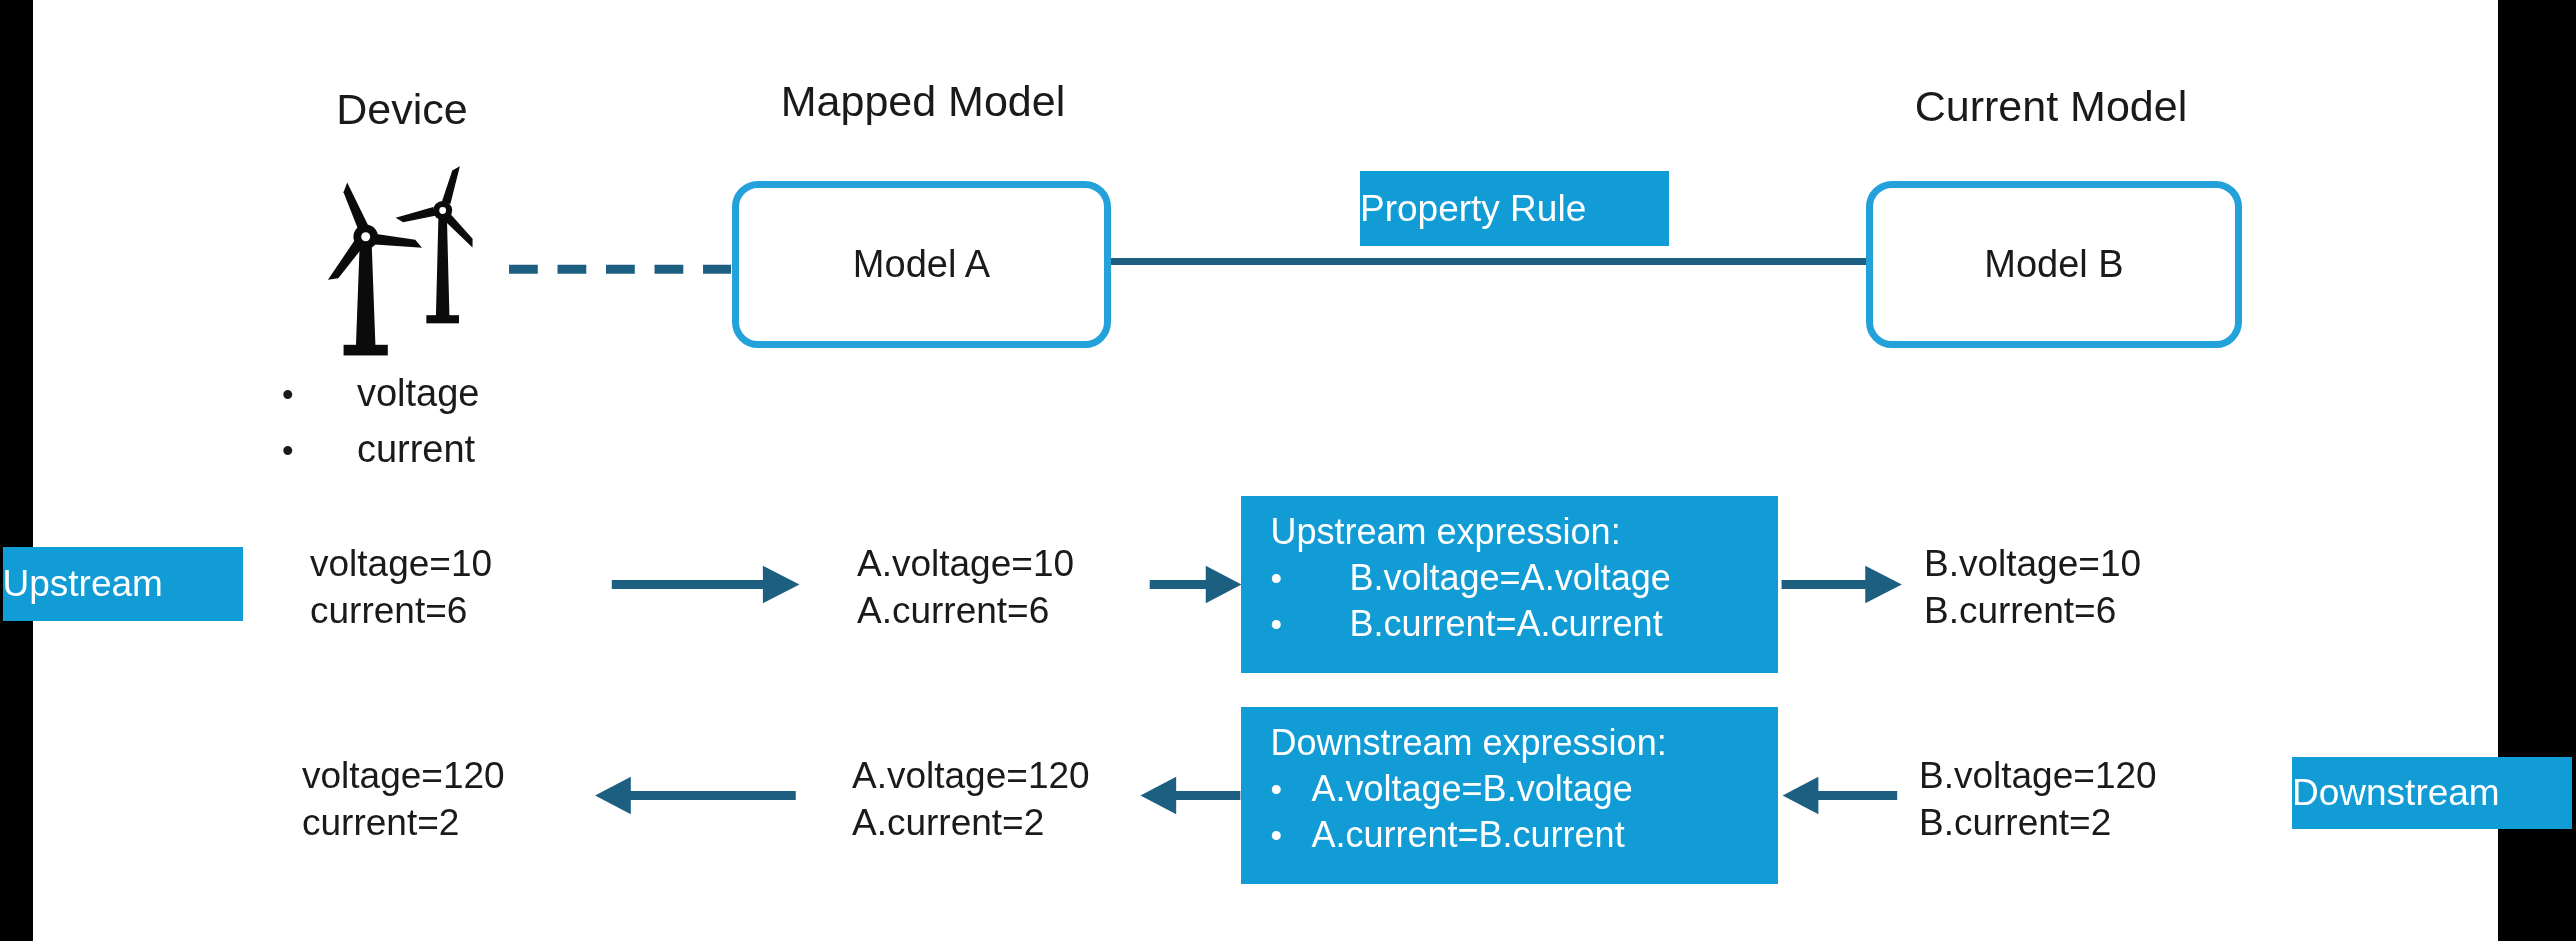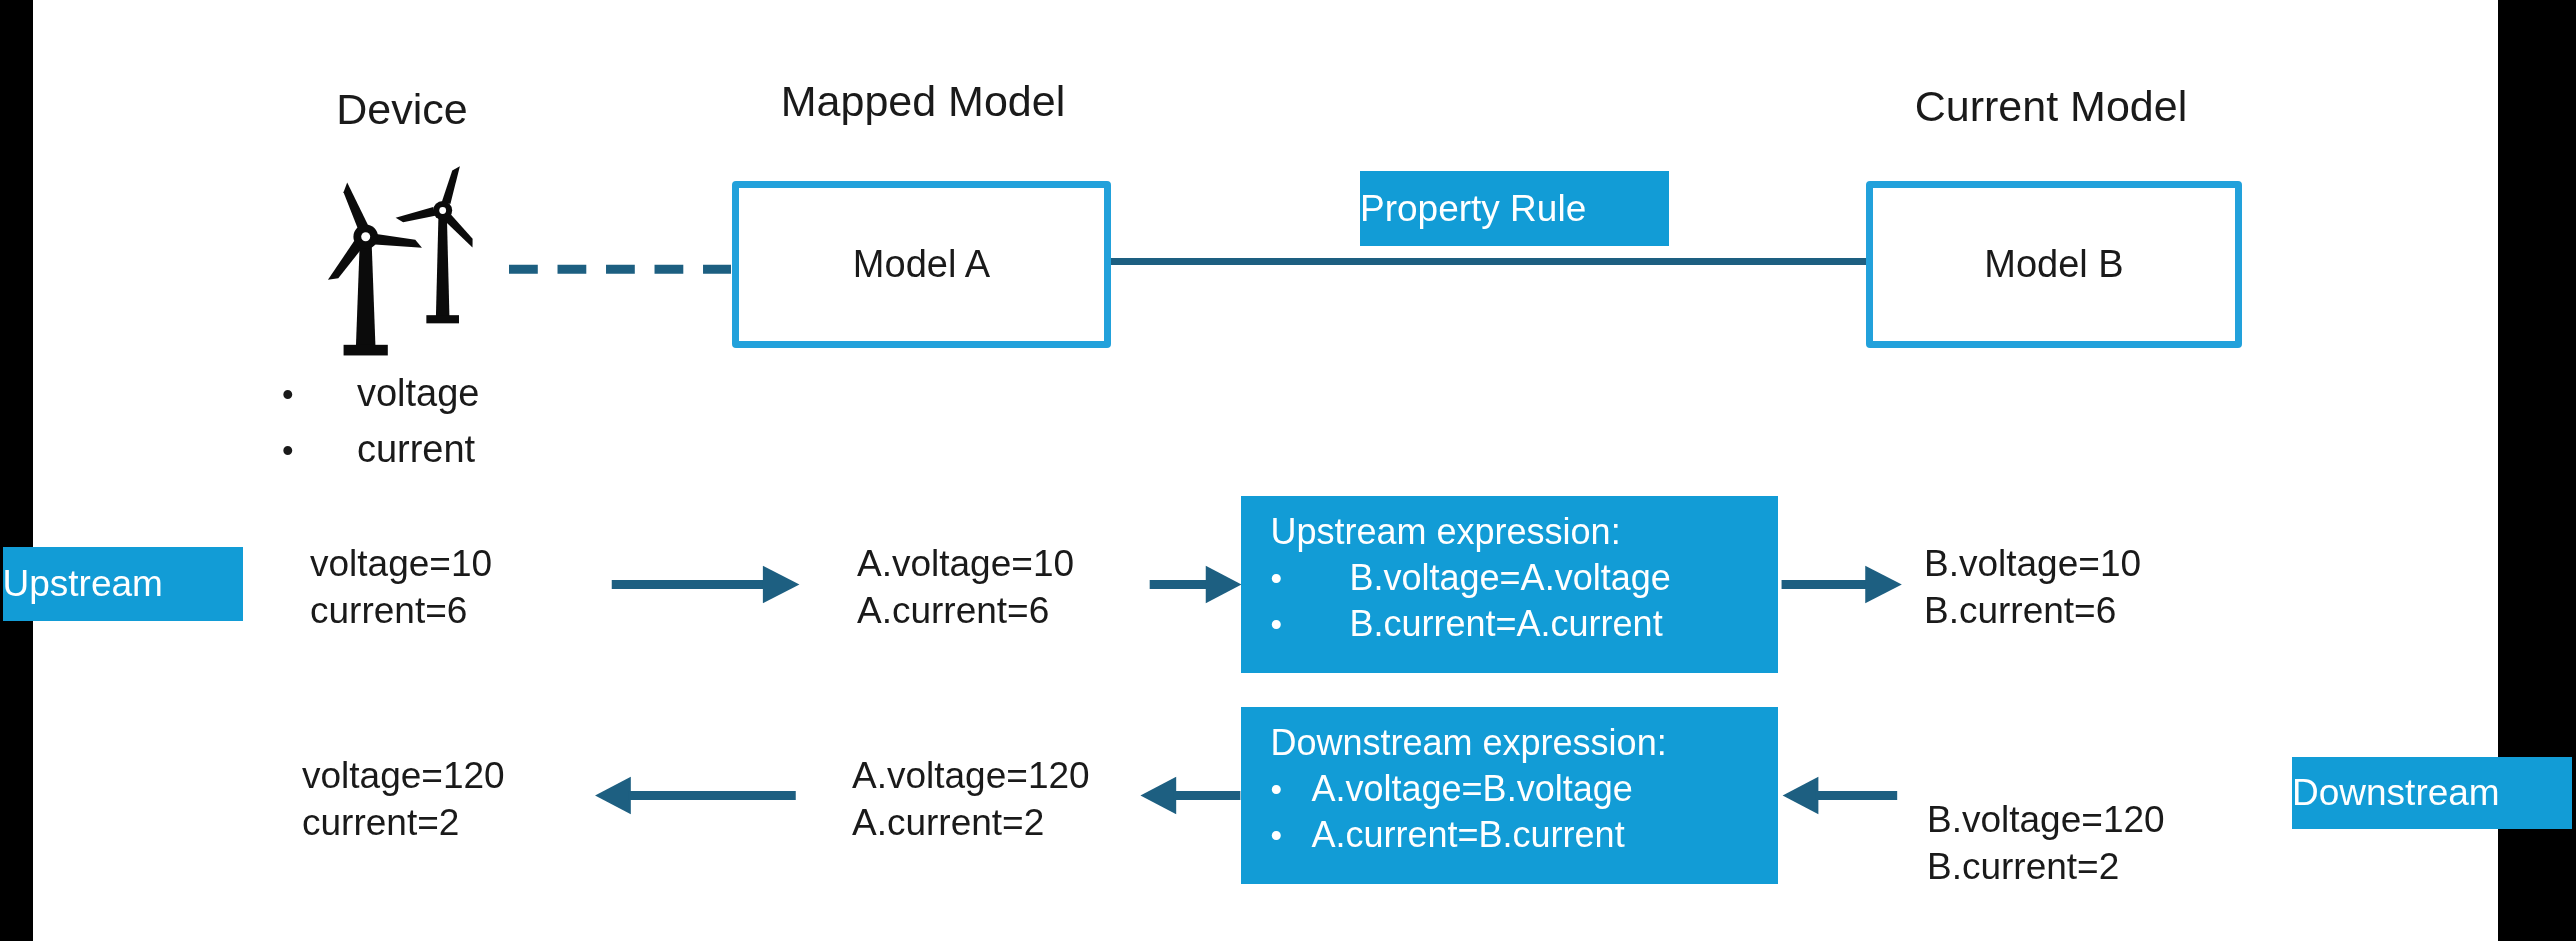--- a/index.html
+++ b/index.html
@@ -15,21 +15,21 @@
   .black-bar{position:absolute;top:0;height:941px;background:#000000;z-index:1;}
   .section-title{
     position:absolute;
     font-size:43px;line-height:48px;
     text-align:center;color:#1a1a1a;white-space:nowrap;
   }
   .model-box{
     position:absolute;
     background:#ffffff;
     border:7.4px solid #22A1DB;
-    border-radius:4px;
+    border-radius:26px;
     display:flex;align-items:center;justify-content:center;
     font-size:38px;color:#1a1a1a;
     box-sizing:border-box;
     z-index:2;
   }
   .blue-box{
     position:absolute;
     background:#129CD6;
     color:#ffffff;
     display:flex;align-items:center;justify-content:flex-start;
@@ -216,21 +216,21 @@
       <span class="dot">•</span>
       <span>A.current=B.current</span>
     </div>
   </div>
 
   <svg class="arrow-svg" style="left:1781px;top:776px;" width="117" height="39" viewBox="0 0 142 48">
     <polygon points="45,1 45,47 1,24" fill="#1D5F81"></polygon>
     <line x1="42" y1="24" x2="142" y2="24" stroke="#1D5F81" stroke-width="11"></line>
   </svg>
 
-  <div class="value-block" style="left:1919px;top:796px;margin-left:8px;">
+  <div class="value-block" style="left:1919px;top:752px;">
     <div>B.voltage=120</div>
     <div>B.current=2</div>
   </div>
 
   <div class="blue-box" style="left:2292px;top:757px;width:280px;height:72px;">
     <span>Downstream</span>
   </div>
 
 </div>
 

